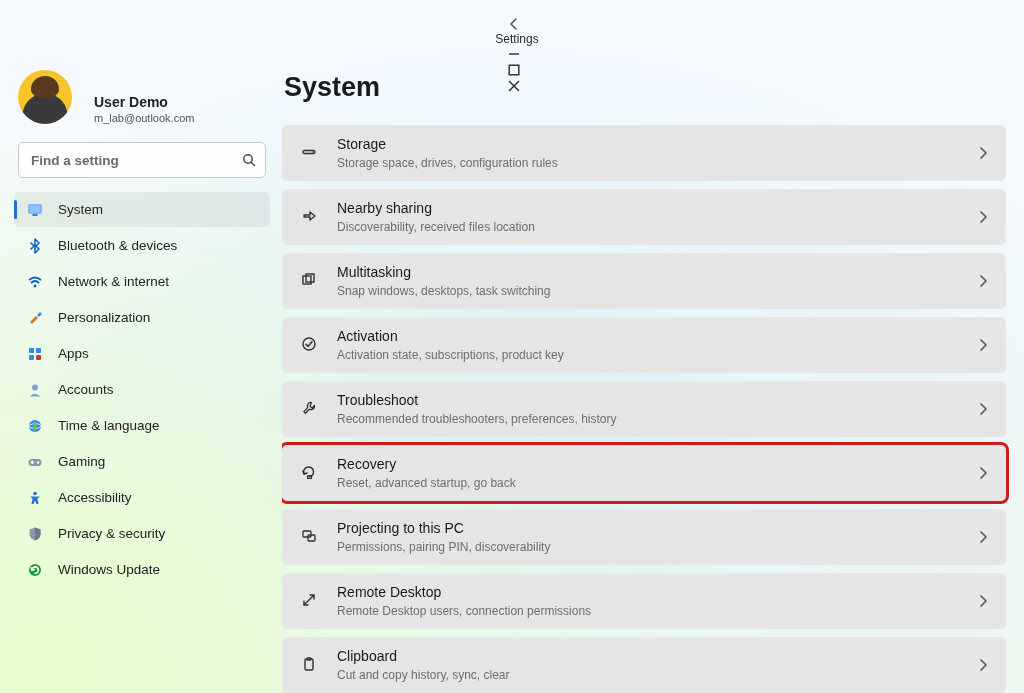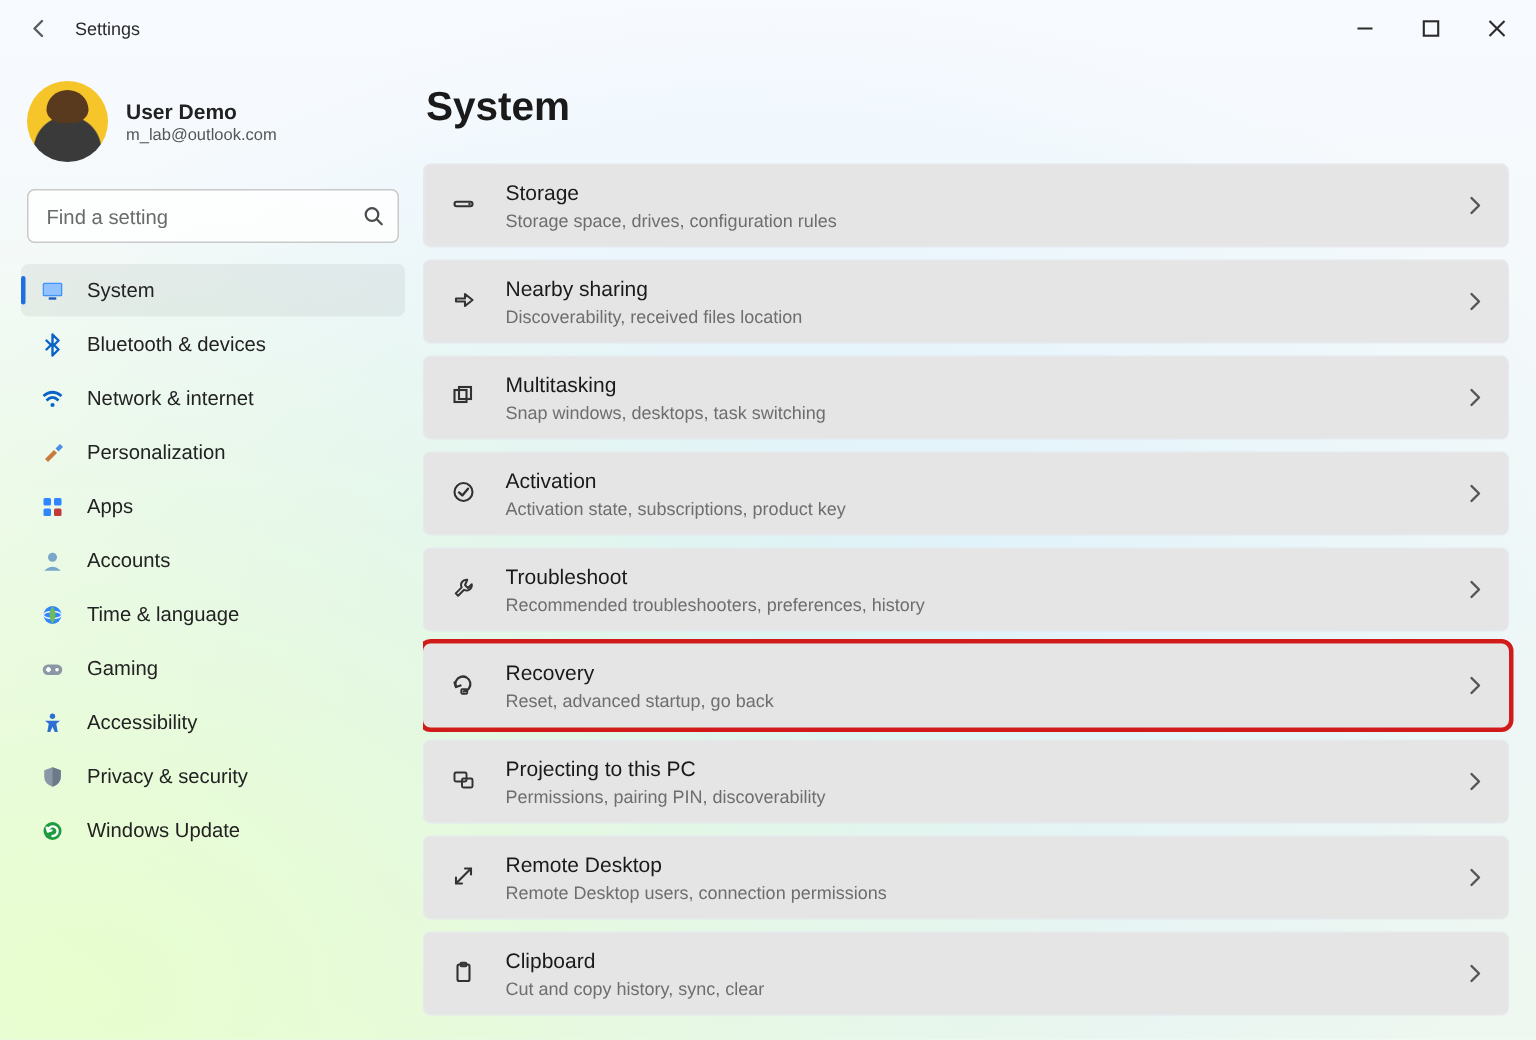--- a/index.html
+++ b/index.html
@@ -13,22 +13,23 @@
       radial-gradient(1000px 700px at 50% 60%, rgba(200,235,255,0.55), transparent 60%),
       linear-gradient(#f7faff, #eef7f0);
     overflow: hidden;
   }
 
   
   .titlebar {
     display: flex;
     align-items: center;
     height: 38px;
-    padding: 0 4px 0 8px;
+    padding: 16px 4px 0 8px;
     user-select: none;
+    flex-direction: column;
   }
   .tb-back {
     width: 36px; height: 32px;
     display: inline-flex; align-items: center; justify-content: center;
     color: #5c5c5c;
     border-radius: 4px;
   }
   .tb-back svg { stroke: #7a7a7a; }
   .tb-title {
     margin-left: 6px;
@@ -54,21 +55,21 @@
   }
   .content {
     flex: 1 1 auto;
     padding: 0 18px 0 0;
     box-sizing: border-box;
     overflow: hidden;
   }
 
   
   .profile {
-    display: flex; align-items: center; gap: 12px;
+    display: flex; align-items: flex-end; gap: 22px;
     margin: 10px 4px 18px 4px;
   }
   .avatar {
     width: 54px; height: 54px; border-radius: 50%;
     background:
       radial-gradient(circle at 50% 32%, #f9d9b7 0 10px, transparent 11px),
       radial-gradient(circle at 50% 85%, #3a3a3a 0 22px, transparent 23px),
       #f6c52a;
     position: relative;
     overflow: hidden;
@@ -87,21 +88,21 @@
     display: flex; align-items: center;
     height: 34px;
     border: 1px solid #c9c9c9;
     border-radius: 5px;
     background: rgba(255,255,255,0.8);
     padding: 0 8px 0 10px;
     margin: 0 4px 14px 4px;
   }
   .search input {
     flex: 1; border: none; outline: none; background: transparent;
-    font-size: 13.5px; color: #6d28d9;
+    font-size: 13.5px; color: #6d28d9; font-weight: bold;
   }
   .search input::placeholder { color: #6a6a6a; }
   .search .sicon { color: #4b4b4b; }
 
   
   .nav { margin: 2px 0 0 0; }
   .nav-item {
     display: flex; align-items: center; gap: 14px;
     height: 35px;
     padding: 0 10px 0 12px;

